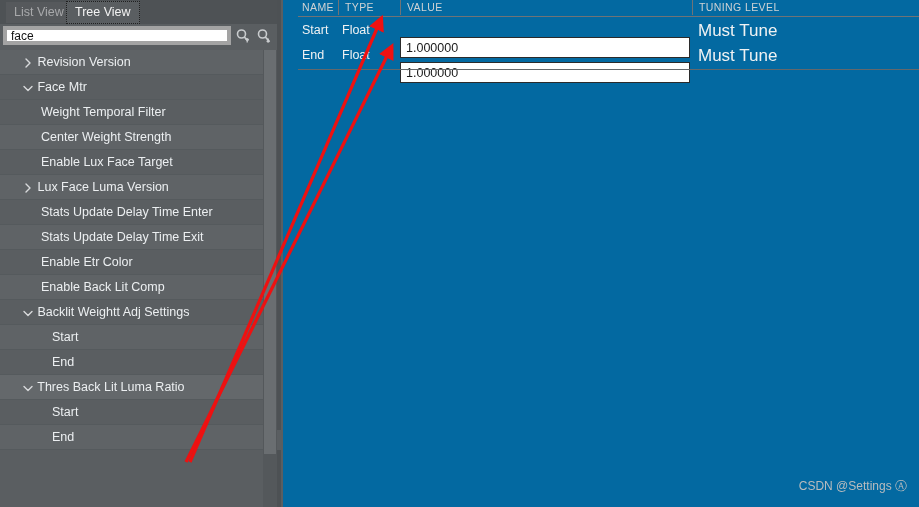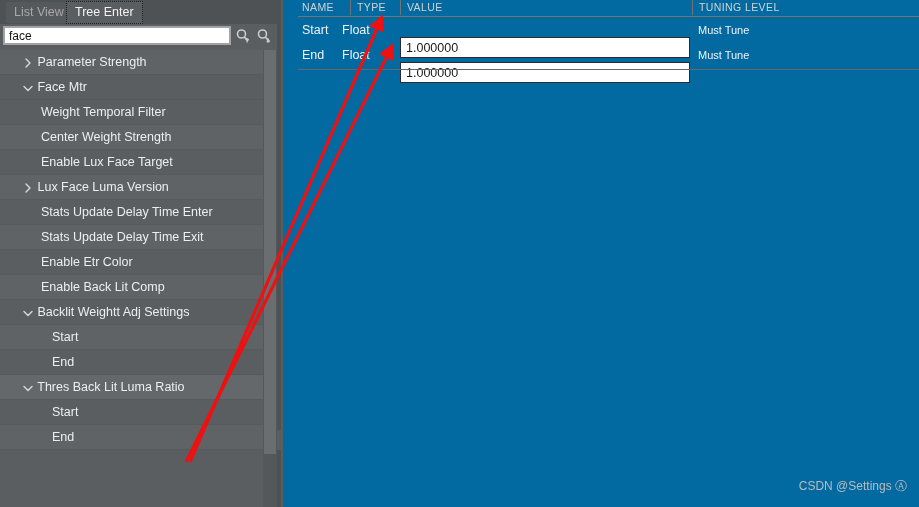--- a/index.html
+++ b/index.html
@@ -27,21 +27,21 @@
     cursor:default;
   }
   #tab-list-view{left:6px;color:#a8a9ab;background:#56595c;}
   #tab-tree-view{left:66px;color:#f2f2f2;background:#5a5e61;
     border:1px dotted #202020;height:23px;line-height:21px;top:1px;}
   #search-row{
     position:absolute;left:0;top:26px;width:277px;height:22px;
   }
   #search-input{
     position:absolute;left:3px;top:0px;width:228px;height:19px;
-    background:#ffffff;border:2px solid #a3a3a3;
+    background:#ffffff;border:4px solid #a3a3a3;
     box-sizing:border-box;color:#111;font-size:12px;
     padding:1px 4px;font-family:"Liberation Sans", sans-serif;
     outline:none;
   }
   .find-icon{
     position:absolute;top:2px;width:17px;height:17px;
   }
   #find-prev-icon{left:235px;}
   #find-next-icon{left:256px;}
   #tree-wrap{
@@ -98,21 +98,21 @@
     position:absolute;left:0;top:0;width:623px;height:16px;
     border-bottom:1px solid #6f7376;
   }
   .hdr-cell{
     position:absolute;top:0;height:15px;line-height:15px;
     font-size:10.5px;color:#cfd2d4;letter-spacing:.4px;
     border-left:1px solid #6f7376;padding-left:6px;box-sizing:border-box;
     cursor:default;
   }
   #hdr-name{left:0px;width:40px;border-left:none;padding-left:4px;}
-  #hdr-type{left:40px;width:62px;margin-left:12px;}
+  #hdr-type{left:40px;width:62px;}
   #hdr-value{left:102px;width:292px;}
   #hdr-tuning{left:394px;width:229px;}
   .grid-row{
     position:absolute;left:0;width:623px;height:25px;
   }
   #grid-row-0{top:18px;}
   #grid-row-1{top:43px;}
   .cell-name{
     position:absolute;left:4px;top:0;width:40px;height:25px;
     line-height:25px;font-size:12.5px;color:#f0f2f3;cursor:default;
@@ -125,21 +125,21 @@
     position:absolute;left:102px;top:2px;width:290px;height:21px;margin-top:17px;
   }
   .value-input{
     width:290px;height:21px;box-sizing:border-box;
     background:#ffffff;border:1px solid #2b2b2b;
     color:#1a1a1a;font-size:12.5px;padding:1px 5px;
     font-family:"Liberation Sans", sans-serif;outline:none;
   }
   .cell-tuning{
     position:absolute;left:400px;top:0;width:200px;height:25px;
-    line-height:25px;font-size:11px;color:#f0f2f3;cursor:default;
+    line-height:25px;font-size:17px;color:#f0f2f3;cursor:default;
   }
   #grid-bottom-line{
     position:absolute;left:0;top:69px;width:623px;height:1px;
     background:#64686b;
   }
   
   #watermark{
     position:absolute;right:14px;bottom:12px;
     font-size:12px;color:#b9bcbe;cursor:default;
   }
@@ -149,21 +149,21 @@
     pointer-events:none;
   }
 </style>
 </head>
 <body>
 
 <div id="left-panel">
 
   <div id="tabbar">
     <div class="tab" id="tab-list-view">List View</div>
-    <div class="tab" id="tab-tree-view">Tree Enter</div>
+    <div class="tab" id="tab-tree-view">Tree View</div>
   </div>
 
   <div id="search-row">
     <input id="search-input" type="text" value="face" style="">
     <span class="find-icon" id="find-prev-icon">
       <svg width="17" height="17" viewBox="0 0 17 17">
         <circle cx="6.5" cy="6" r="4" fill="none" stroke="#c9ccce" stroke-width="1.6"></circle>
         <line x1="9.3" y1="9" x2="13" y2="13" stroke="#c9ccce" stroke-width="1.8"></line>
         <path d="M12.2 14.4 L12.2 10.4 M12.2 10.4 L10.7 12.0 M12.2 10.4 L13.7 12.0" stroke="#c9ccce" stroke-width="1.3" fill="none"></path>
       </svg>
@@ -174,21 +174,21 @@
         <line x1="9.3" y1="9" x2="13" y2="13" stroke="#c9ccce" stroke-width="1.8"></line>
         <path d="M12.2 10.4 L12.2 14.4 M12.2 14.4 L10.7 12.8 M12.2 14.4 L13.7 12.8" stroke="#c9ccce" stroke-width="1.3" fill="none"></path>
       </svg>
     </span>
   </div>
 
   <div id="tree-wrap">
     <div id="tree-list">
         <div class="tree-row alt"><span class="ind-1"><span class="chev"><svg width="8" height="10" viewBox="0 0 8 10">
                 <path d="M2 1 L6 5 L2 9" fill="none" stroke="#d8dadc" stroke-width="1.4" stroke-linecap="round" stroke-linejoin="round"></path>
-              </svg></span> </span><span class="tree-label">Parameter Strength</span></div>
+              </svg></span> </span><span class="tree-label">Revision Version</span></div>
         <div class="tree-row"><span class="ind-1"><span class="chev"><svg width="10" height="8" viewBox="0 0 10 8">
                 <path d="M1 2.5 L5 6.5 L9 2.5" fill="none" stroke="#d8dadc" stroke-width="1.4" stroke-linecap="round" stroke-linejoin="round"></path>
               </svg></span> </span><span class="tree-label">Face Mtr</span></div>
         <div class="tree-row"><span class="ind-2"></span><span class="tree-label">Weight Temporal Filter</span></div>
         <div class="tree-row alt"><span class="ind-2"></span><span class="tree-label">Center Weight Strength</span></div>
         <div class="tree-row"><span class="ind-2"></span><span class="tree-label">Enable Lux Face Target</span></div>
         <div class="tree-row alt"><span class="ind-1"><span class="chev"><svg width="8" height="10" viewBox="0 0 8 10">
                 <path d="M2 1 L6 5 L2 9" fill="none" stroke="#d8dadc" stroke-width="1.4" stroke-linecap="round" stroke-linejoin="round"></path>
               </svg></span> </span><span class="tree-label">Lux Face Luma Version</span></div>
         <div class="tree-row"><span class="ind-2"></span><span class="tree-label">Stats Update Delay Time Enter</span></div>

